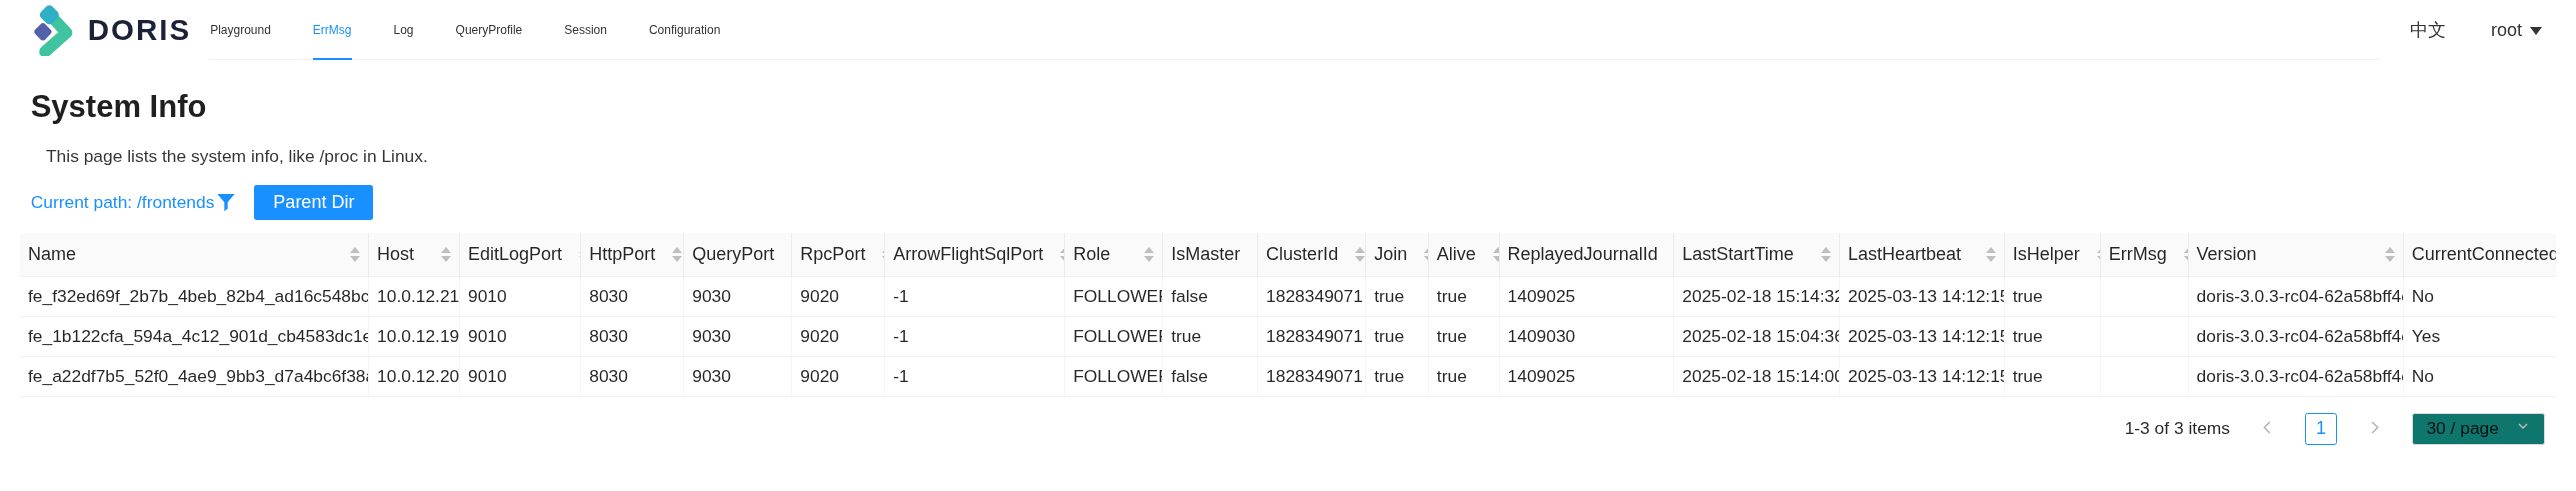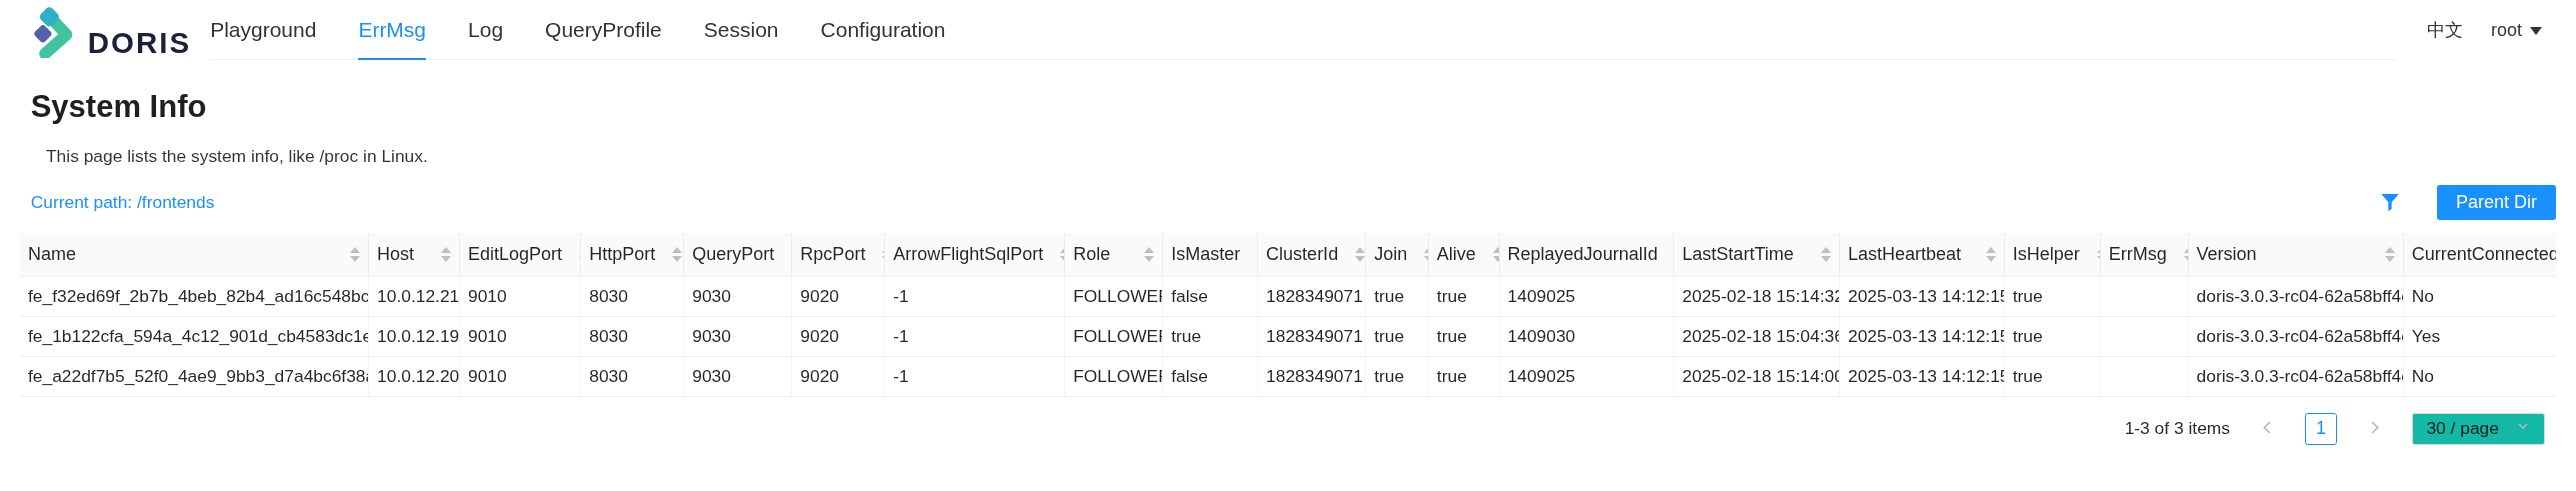--- a/index.html
+++ b/index.html
@@ -5,38 +5,38 @@
   :root { --accent:#1890ff; }
   * { box-sizing:border-box; }
   html,body { margin:0; padding:0; }
   body {
     width:2576px; height:491px; overflow:hidden; background:#fff;
     font-family:"Liberation Sans", sans-serif; color:rgba(0,0,0,.85);
   }
 
   
   header { height:60px; display:flex; align-items:stretch; padding:0 34px; background:#fff; }
-  .logo { display:flex; align-items:flex-end; gap:10.7px; cursor:pointer; }
+  .logo { display:flex; align-items:center; gap:10.7px; cursor:pointer; }
   .brand { font-size:29.5px; font-weight:700; letter-spacing:2px; color:#1a2138; }
   nav { flex:1; display:flex; align-items:stretch; gap:42px; margin-left:19px; border-bottom:1.3px solid #f0f0f0; }
-  .nav-item { display:flex; align-items:center; font-size:21px; color:#333; position:relative; cursor:pointer; }
+  .nav-item { display:flex; align-items:center; font-size:12px; color:#333; position:relative; cursor:pointer; }
   .nav-item.active { color:var(--accent); }
   .nav-item.active::after { content:""; position:absolute; left:0; right:0; bottom:-1.3px; height:2.7px; background:var(--accent); }
-  .header-right { display:flex; align-items:center; gap:28px; padding-left:29.5px; }
+  .header-right { display:flex; align-items:center; gap:45px; padding-left:29.5px; }
   .lang { font-size:18px; color:#333; cursor:pointer; }
   .user { display:flex; align-items:center; gap:8px; font-size:18px; color:#333; cursor:pointer; }
   .caret-down-solid { width:0; height:0; border-left:6.7px solid transparent; border-right:6.7px solid transparent; border-top:8px solid #333; margin-top:2.7px; }
 
   
   main { padding:0 20px; }
   h1 { margin:28px 0 0 10.7px; font-size:31px; line-height:38px; font-weight:700; color:#1f1f1f; }
   .desc { margin:20px 0 0 26px; font-size:17.4px; line-height:21.5px; color:rgba(0,0,0,.8); }
-  .toolbar { display:flex; align-items:center; justify-content:space-between; margin:17.4px 0 13.4px 0; }
+  .toolbar { display:flex; align-items:center; justify-content:flex-start; margin:17.4px 0 13.4px 0; }
   .path-link { margin-left:10.7px; font-size:17.4px; color:var(--accent); text-decoration:none; cursor:pointer; }
-  .toolbar-right { display:flex; align-items:center; gap:35px; }
+  .toolbar-right { display:flex; align-items:center; gap:16px; }
   .filter-btn { display:flex; align-items:center; cursor:pointer; }
   .parent-btn {
     background:var(--accent); color:#fff; border:none; border-radius:2.7px;
     height:35px; padding:0 19px; font-size:18px; font-family:inherit; cursor:pointer;
   }
 
   
   table { width:100%; border-collapse:collapse; table-layout:fixed; }
   thead th {
     background:#fafafa; height:43px; padding:0 8px; text-align:left;
@@ -59,21 +59,21 @@
 
   
   .pagination { display:flex; justify-content:flex-end; align-items:center; gap:28px; margin:16px 10.7px 0 0; font-size:17.4px; }
   .pg-total { color:rgba(0,0,0,.85); }
   .pg-arrow { background:none; border:none; padding:0; color:rgba(0,0,0,.3); display:flex; align-items:center; cursor:pointer; }
   .pg-page {
     width:32px; height:32px; background:#fff; border:0.7px solid var(--accent); border-radius:2.7px;
     color:var(--accent); font-size:18px; font-family:inherit; cursor:pointer;
   }
   .pg-select {
-    height:32px; border:0.7px solid #d9d9d9; border-radius:2.7px; background:#14b8a6;
+    height:32px; border:0.7px solid #d9d9d9; border-radius:2.7px; background:#0f766e;
     display:flex; align-items:center; gap:16px; padding:0 13.4px; cursor:pointer; color:rgba(0,0,0,.85);
   }
 </style>
 </head>
 <body>
 
 <header>
   <div class="logo">
     <span>
       <svg width="43" height="54" viewBox="0 0 70 86">

